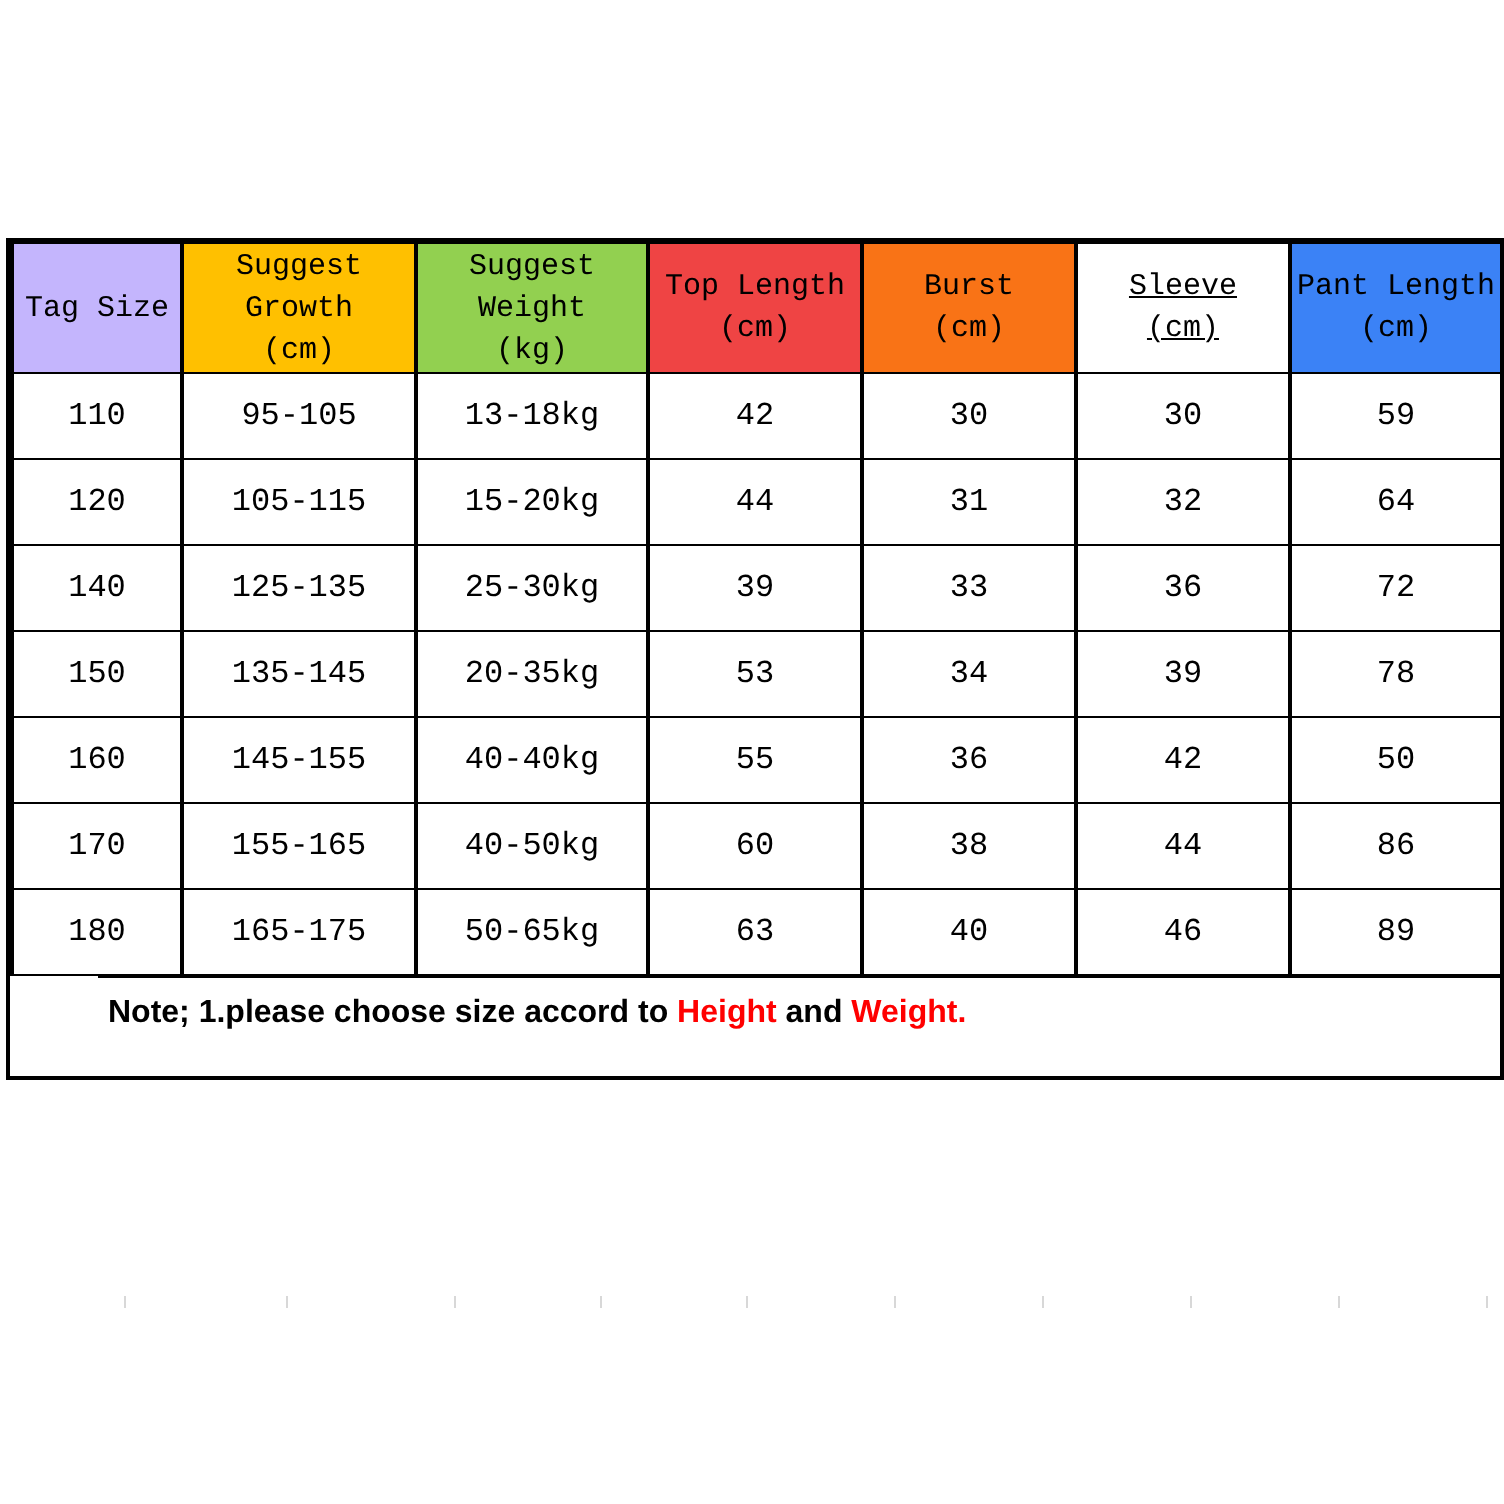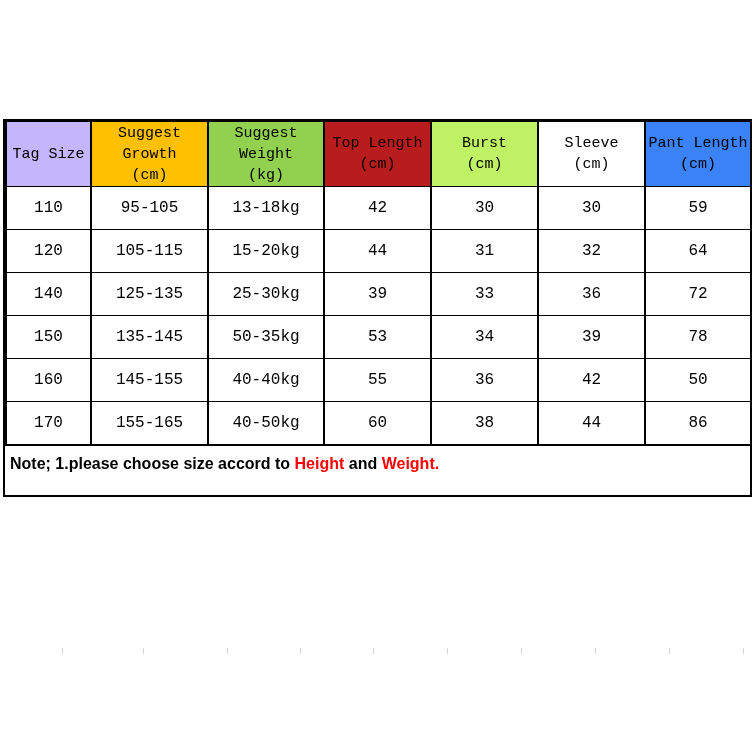--- a/index.html
+++ b/index.html
@@ -51,20 +51,21 @@
   .hline { line-height: 21px; }
   .note-box {
     border-top: 1px solid #000000;
     padding: 7px 4px 20px 5px;
     font-family: "Liberation Sans", "DejaVu Sans", sans-serif;
     font-weight: bold;
     font-size: 16px;
     line-height: 22px;
     color: #000000;
     background: #ffffff;
+    margin-left: 44px;
   }
   .hl { color: #ff0000; }
   .stub {
     position: absolute;
     width: 1px;
     height: 6px;
     background: #d8d8d8;
   }
 </style>
 </head>
@@ -91,29 +92,29 @@
             <th style="background: rgb(255, 192, 0);">
               <div class="hline">Suggest</div>
               <div class="hline">Growth</div>
               <div class="hline">(cm)</div>
             </th>
             <th style="background: rgb(146, 208, 80);">
               <div class="hline">Suggest</div>
               <div class="hline">Weight</div>
               <div class="hline">(kg)</div>
             </th>
-            <th style="background: #b91c1c;">
+            <th style="background: #ef4444;">
               <div class="hline">Top Length</div>
               <div class="hline">(cm)</div>
             </th>
-            <th style="background: #bef264; margin-left: 20px;">
+            <th style="background: #f97316; margin-left: 20px;">
               <div class="hline">Burst</div>
               <div class="hline">(cm)</div>
             </th>
-            <th style="background: rgb(255, 255, 255);">
+            <th style="background: rgb(255, 255, 255); text-decoration: underline;">
               <div class="hline">Sleeve</div>
               <div class="hline">(cm)</div>
             </th>
             <th style="background: #3b82f6;">
               <div class="hline">Pant Length</div>
               <div class="hline">(cm)</div>
             </th>
           </tr>
       </thead>
       <tbody id="table-body">
@@ -140,21 +141,21 @@
             <td>125-135</td>
             <td>25-30kg</td>
             <td>39</td>
             <td>33</td>
             <td>36</td>
             <td>72</td>
           </tr>
           <tr>
             <td>150</td>
             <td>135-145</td>
-            <td>50-35kg</td>
+            <td>20-35kg</td>
             <td>53</td>
             <td>34</td>
             <td>39</td>
             <td>78</td>
           </tr>
           <tr>
             <td>160</td>
             <td>145-155</td>
             <td>40-40kg</td>
             <td>55</td>
@@ -163,20 +164,29 @@
             <td>50</td>
           </tr>
           <tr>
             <td>170</td>
             <td>155-165</td>
             <td>40-50kg</td>
             <td>60</td>
             <td>38</td>
             <td>44</td>
             <td>86</td>
+          </tr>
+          <tr>
+            <td>180</td>
+            <td>165-175</td>
+            <td>50-65kg</td>
+            <td>63</td>
+            <td>40</td>
+            <td>46</td>
+            <td>89</td>
           </tr>
         </tbody>
     </table>
 
     <div class="note-box">
       <div class="note-line"><span>Note; 1.please choose size accord to </span><span class="hl">Height</span><span> and </span><span class="hl">Weight</span><span class="hl">.</span></div>
     </div>
   </div>
 
   <div id="stubs">

